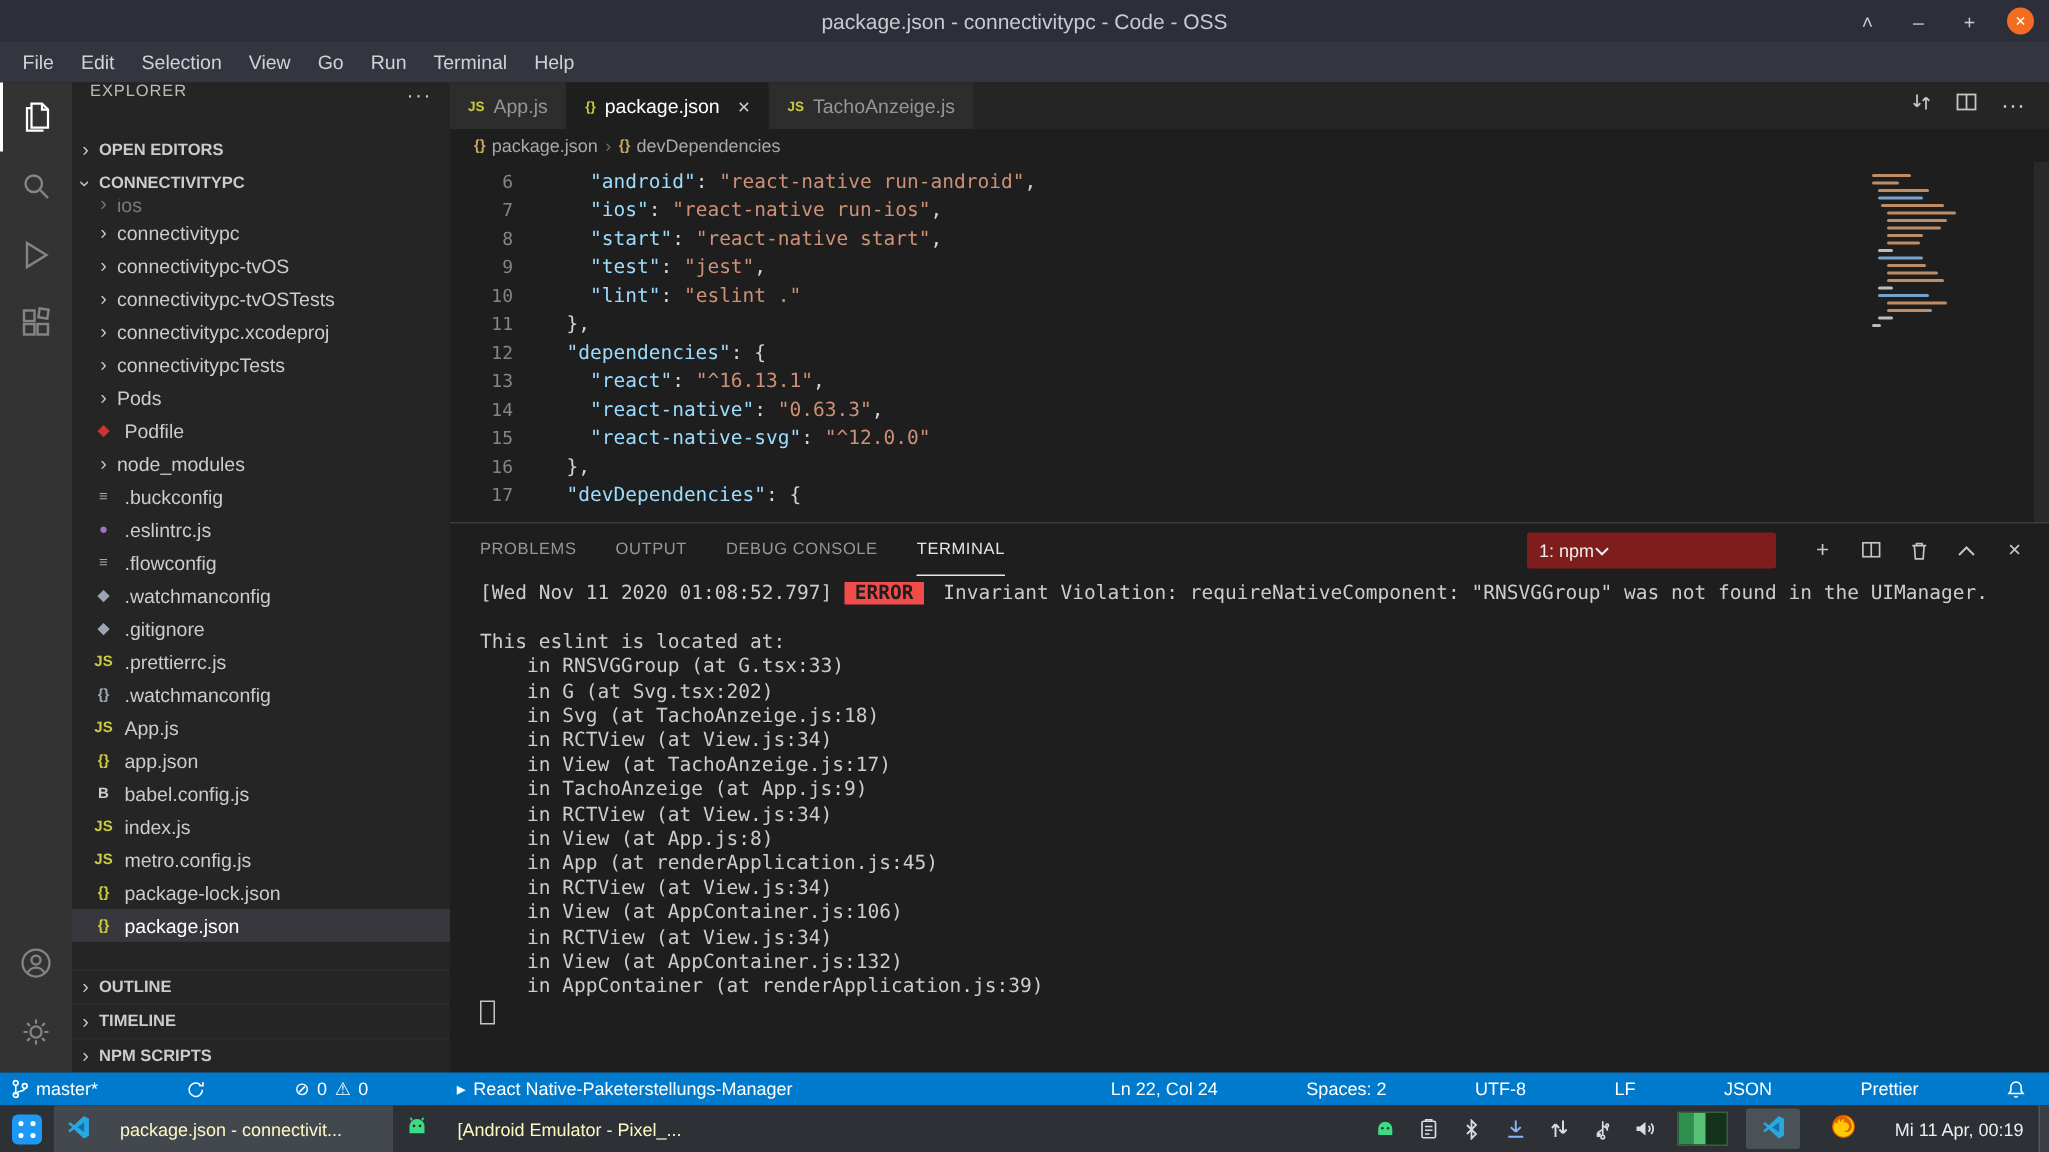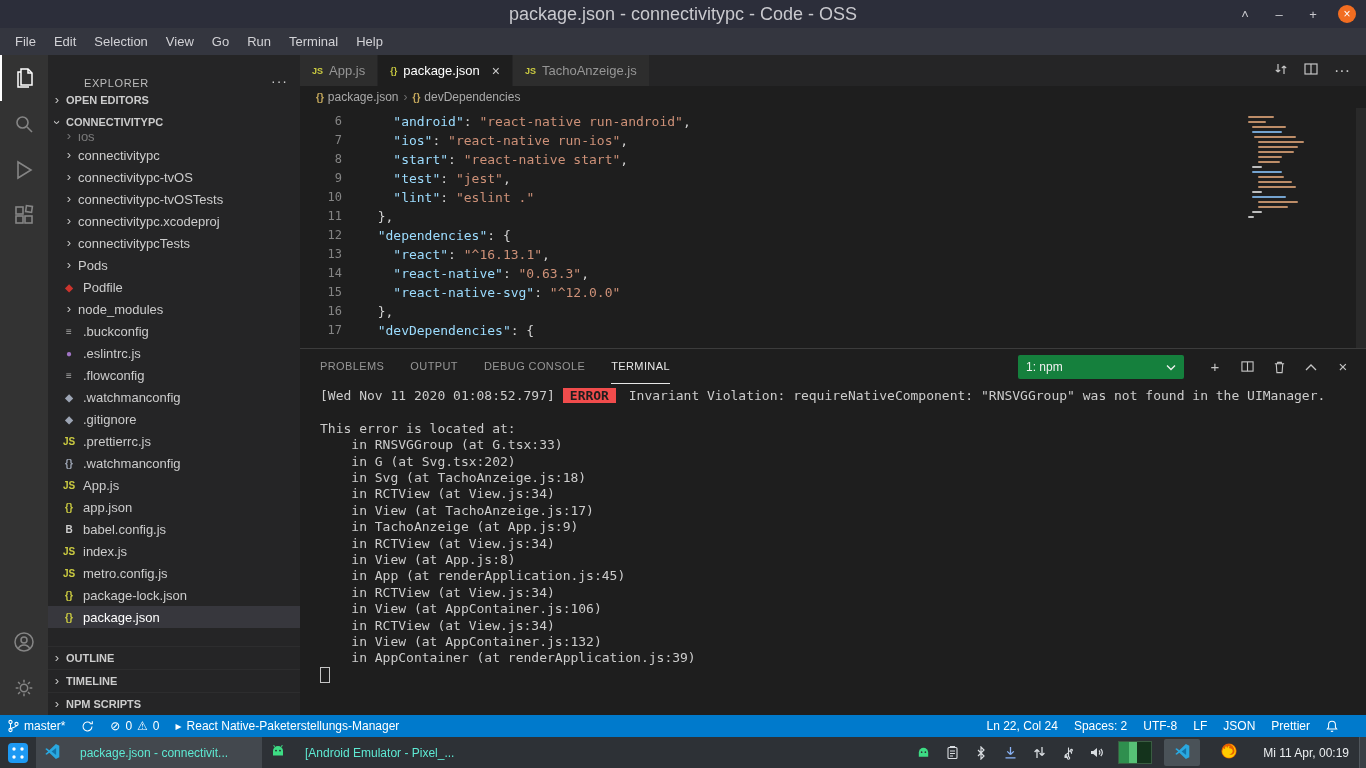--- a/index.html
+++ b/index.html
@@ -1,39 +1,39 @@
 <!DOCTYPE html>
 <html><head>
 <meta charset="utf-8">
 <style>
   html,body{margin:0;padding:0;background:#000;}
   .screen{position:relative;width:1366px;height:768px;overflow:hidden;display:flex;flex-direction:column;
           font-family:"Liberation Sans",sans-serif;background:#1e1e1e;color:#ccc;}
 
   
   .titlebar{height:28px;flex:none;background:#2c2e3a;display:flex;align-items:center;position:relative;}
-  .titlebar-title{position:absolute;left:0;right:0;text-align:center;font-size:18px;color:#c9c9ce;}
+  .titlebar-title{position:absolute;left:0;right:0;text-align:center;font-size:14px;color:#c9c9ce;}
   .win-controls{margin-left:auto;display:flex;align-items:center;gap:16px;padding-right:10px;z-index:2;}
   .win-btn{width:18px;height:18px;display:flex;align-items:center;justify-content:center;color:#c9c9ce;font-size:13px;}
   .win-btn.close{background:#f26d21;border-radius:50%;color:#fff;font-size:12px;line-height:1;}
 
   
   .menubar{height:27px;flex:none;background:#34363f;display:flex;align-items:center;padding-left:6px;}
   .menu-item{padding:0 9px;font-size:13px;color:#d2d2d6;height:100%;display:flex;align-items:center;}
 
   
   .workbench{flex:1;display:flex;min-height:0;}
 
   .activitybar{width:48px;flex:none;background:#333333;display:flex;flex-direction:column;align-items:center;}
   .act-icon{width:48px;height:46px;display:flex;align-items:center;justify-content:center;color:#858585;box-sizing:border-box;}
   .act-icon.active{color:#ffffff;border-left:2px solid #fff;}
   .act-bottom{margin-top:auto;display:flex;flex-direction:column;align-items:center;padding-bottom:4px;}
 
   .sidebar{width:252px;flex:none;background:#252526;display:flex;flex-direction:column;font-size:13px;color:#cccccc;min-height:0;}
-  .pane-title{height:34px;flex:none;display:flex;align-items:flex-end;padding:0 12px 0 36px;font-size:11px;letter-spacing:.6px;color:#bbbbbb;}
+  .pane-title{height:34px;flex:none;display:flex;align-items:flex-start;padding:0 12px 0 12px;font-size:11px;letter-spacing:.6px;color:#bbbbbb;}
   .pane-title .more{margin-left:auto;color:#cccccc;font-size:14px;letter-spacing:1px;}
   .section-row{height:22px;flex:none;display:flex;align-items:center;font-size:11px;font-weight:700;color:#cccccc;border-top:1px solid #2d2d2e;}
   .section-row .chev{width:18px;text-align:center;font-weight:400;}
   .chev{display:inline-block;color:#c5c5c5;font-size:13px;transform:translateY(-1px);}
   .chev.down{transform:rotate(90deg);}
   .tree{flex:none;}
   .tree-row{height:22px;display:flex;align-items:center;padding-left:12px;cursor:pointer;white-space:nowrap;}
   .tree-row.selected{background:#37373d;color:#fff;}
   .tree-row.clipped{height:11px;overflow:hidden;opacity:.5;align-items:flex-end;}
   .tree-icon{width:18px;flex:none;text-align:center;margin-right:5px;font-size:10px;font-weight:700;}
@@ -64,42 +64,42 @@
   .minimap{position:absolute;top:0;right:12px;width:106px;height:100%;padding-top:8px;box-sizing:border-box;}
   .mm-row{height:2px;margin-bottom:3px;border-radius:1px;}
   .editor-scroll{position:absolute;top:0;right:0;width:10px;height:100%;background:rgba(121,121,121,.12);}
 
   
   .panel{height:366px;flex:none;display:flex;flex-direction:column;border-top:1px solid #3c3c3c;background:#1e1e1e;}
   .panel-header{height:35px;flex:none;display:flex;align-items:center;padding:0 14px 0 20px;}
   .panel-tab{margin-right:26px;height:100%;display:flex;align-items:center;font-size:11px;letter-spacing:.4px;color:#969696;border-bottom:1px solid transparent;box-sizing:border-box;}
   .panel-tab.active{color:#e7e7e7;border-bottom-color:#e7e7e7;}
   .panel-actions{margin-left:auto;display:flex;align-items:center;gap:14px;color:#c5c5c5;}
-  .term-dropdown{width:150px;height:24px;background:#15803d;border-radius:2px;display:flex;align-items:center;justify-content:space-between;
+  .term-dropdown{width:150px;height:24px;background:#7f1d1d;border-radius:2px;display:flex;align-items:center;
                  padding:0 8px;font-size:12px;color:#f0f0f0;margin-right:8px;}
   .panel-action{display:flex;align-items:center;justify-content:center;width:18px;height:18px;font-size:15px;}
 
   .terminal{flex:1;padding:4px 24px 0 20px;font-family:"DejaVu Sans Mono",monospace;font-size:13px;color:#cccccc;overflow:hidden;}
   .t-line{line-height:16.4px;white-space:pre-wrap;word-break:break-all;min-height:16.4px;}
   .t-badge{background:#f14c4c;color:#1e1e1e;font-weight:700;padding:0 7px;margin:0 5px 0 8px;}
   .t-cursor{display:inline-block;width:8px;height:14px;border:1px solid #c5c5c5;vertical-align:text-bottom;}
 
   
   .statusbar{height:22px;flex:none;background:#007acc;color:#fff;display:flex;align-items:center;font-size:12px;}
-  .sb-group{display:flex;align-items:center;height:100%;}
-  .sb-right{margin-left:auto;padding-right:20px;}
+  .sb-group{display:flex;align-items:center;height:100%;gap:43px;}
+  .sb-right{margin-left:auto;padding-right:8px;}
   .sb-item{display:flex;align-items:center;gap:5px;padding:0 8px;height:100%;white-space:nowrap;}
   .sb-icon{display:flex;align-items:center;font-size:12px;}
 
   
   .taskbar{height:31px;flex:none;background:#2d3136;display:flex;align-items:center;color:#dfe3e7;font-size:12px;}
   .launcher{width:36px;height:31px;flex:none;display:flex;align-items:center;justify-content:center;}
   .task{display:flex;align-items:center;gap:7px;width:226px;height:31px;padding:0 8px;box-sizing:border-box;}
   .task.active{background:#43484e;}
-  .task-label{overflow:hidden;text-overflow:ellipsis;white-space:nowrap;color:#5eead4;padding-left:12px;}
+  .task-label{overflow:hidden;text-overflow:ellipsis;white-space:nowrap;color:#fef9c3;padding-left:12px;}
   .tray{margin-left:auto;display:flex;align-items:center;gap:11px;padding-right:6px;}
   .tray-icon{width:18px;height:18px;display:flex;align-items:center;justify-content:center;}
   .tray-app{width:36px;height:27px;display:flex;align-items:center;justify-content:center;border-radius:2px;}
   .tray-app.active{background:#4a5258;}
   .emu-thumb{width:32px;height:21px;background:#14331c;border:1px solid #3a5c42;display:flex;overflow:hidden;}
   .emu-thumb i{display:block;width:10px;height:100%;background:#2f8f4e;}
   .emu-thumb i+i{background:#57c176;width:8px;}
   .clock{padding:0 10px;white-space:nowrap;color:#eceff1;}
   .show-desktop{width:6px;height:31px;background:#3a3f45;border-left:1px solid #50565c;}
 </style>
@@ -417,21 +417,21 @@
               <svg width="12" height="8" viewBox="0 0 12 8" fill="none" stroke="currentColor" stroke-width="1.3">
                   <path d="M1 7l5-5 5 5"></path>
                 </svg>
             </span>
             <span class="panel-action">×</span>
           </div>
         </div>
         <div class="terminal" id="terminal-output">
             <div class="t-line"><span class="t-ts">[Wed Nov 11 2020 01:08:52.797]</span><span class="t-badge">ERROR</span><span> Invariant Violation: requireNativeComponent: "RNSVGGroup" was not found in the UIManager.</span></div>
             <div class="t-line"></div>
-            <div class="t-line">This error is located at:</div>
+            <div class="t-line">This eslint is located at:</div>
             <div class="t-line">    in RNSVGGroup (at G.tsx:33)</div>
             <div class="t-line">    in G (at Svg.tsx:202)</div>
             <div class="t-line">    in Svg (at TachoAnzeige.js:18)</div>
             <div class="t-line">    in RCTView (at View.js:34)</div>
             <div class="t-line">    in View (at TachoAnzeige.js:17)</div>
             <div class="t-line">    in TachoAnzeige (at App.js:9)</div>
             <div class="t-line">    in RCTView (at View.js:34)</div>
             <div class="t-line">    in View (at App.js:8)</div>
             <div class="t-line">    in App (at renderApplication.js:45)</div>
             <div class="t-line">    in RCTView (at View.js:34)</div>

